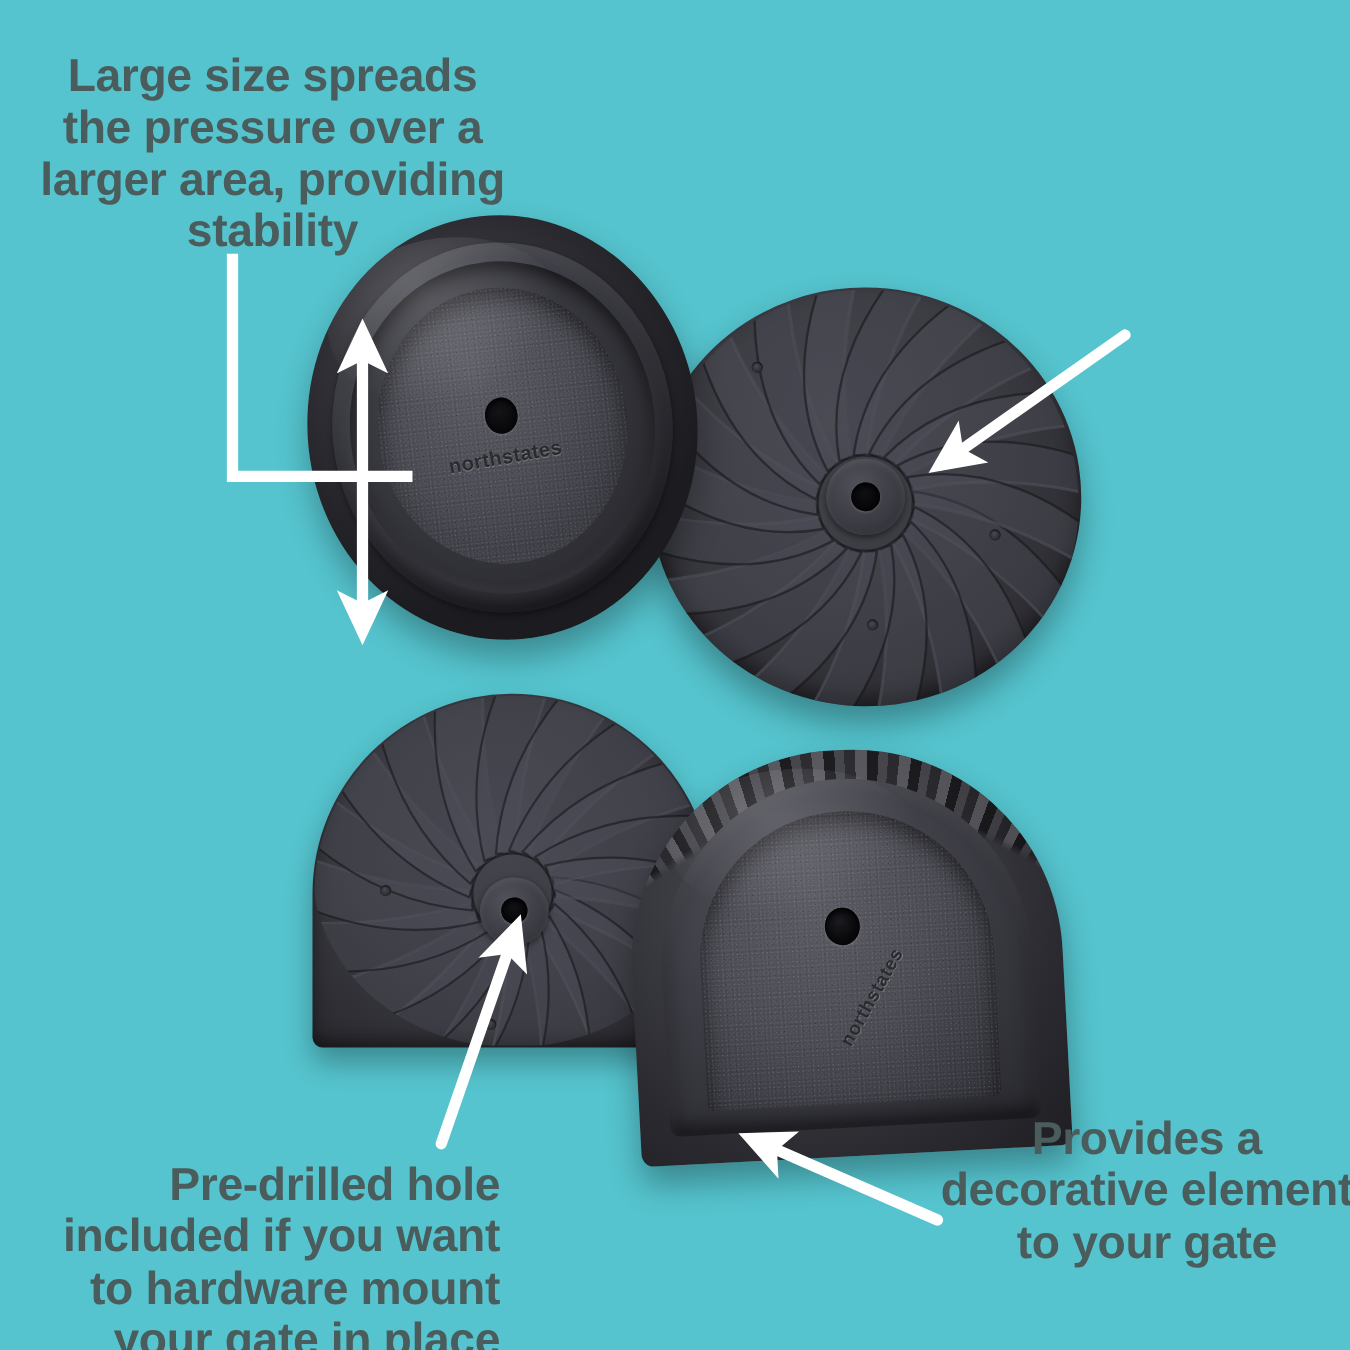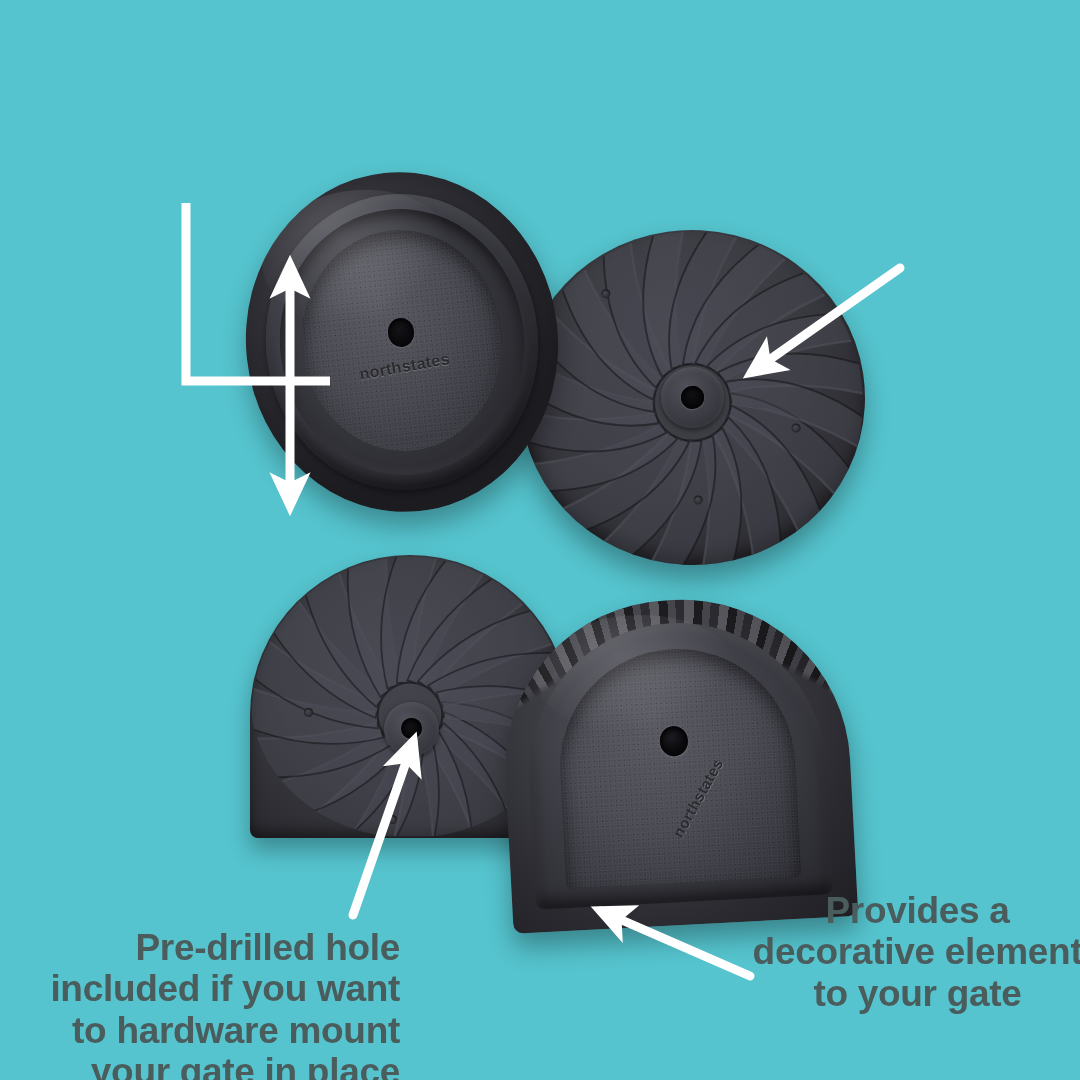--- a/index.html
+++ b/index.html
@@ -519,20 +519,24 @@
     <path d="M186,203 L186,381 L330,381" stroke="#ffffff" stroke-width="9" fill="none" stroke-linecap="butt"></path>
     <line x1="290" y1="266" x2="290" y2="505" stroke="#ffffff" stroke-width="9" marker-start="url(#head)" marker-end="url(#head)"></line>
 
     <line x1="900" y1="268" x2="752" y2="372" stroke="#ffffff" stroke-width="9" stroke-linecap="round" marker-end="url(#head)"></line>
 
     <line x1="353" y1="915" x2="413" y2="742" stroke="#ffffff" stroke-width="9" stroke-linecap="round" marker-end="url(#head)"></line>
 
     <line x1="750" y1="976" x2="601" y2="911" stroke="#ffffff" stroke-width="9" stroke-linecap="round" marker-end="url(#head)"></line>
   </svg>
 
+  <div class="callout" id="txt-stability">Large size spreads
+the pressure over a
+larger area, providing
+stability</div>
   <div class="callout" id="txt-hole">Pre-drilled hole
 included if you want
 to hardware mount
 your gate in place</div>
   <div class="callout" id="txt-decor">Provides a
 decorative element
 to your gate</div>
 
 </div>
 

